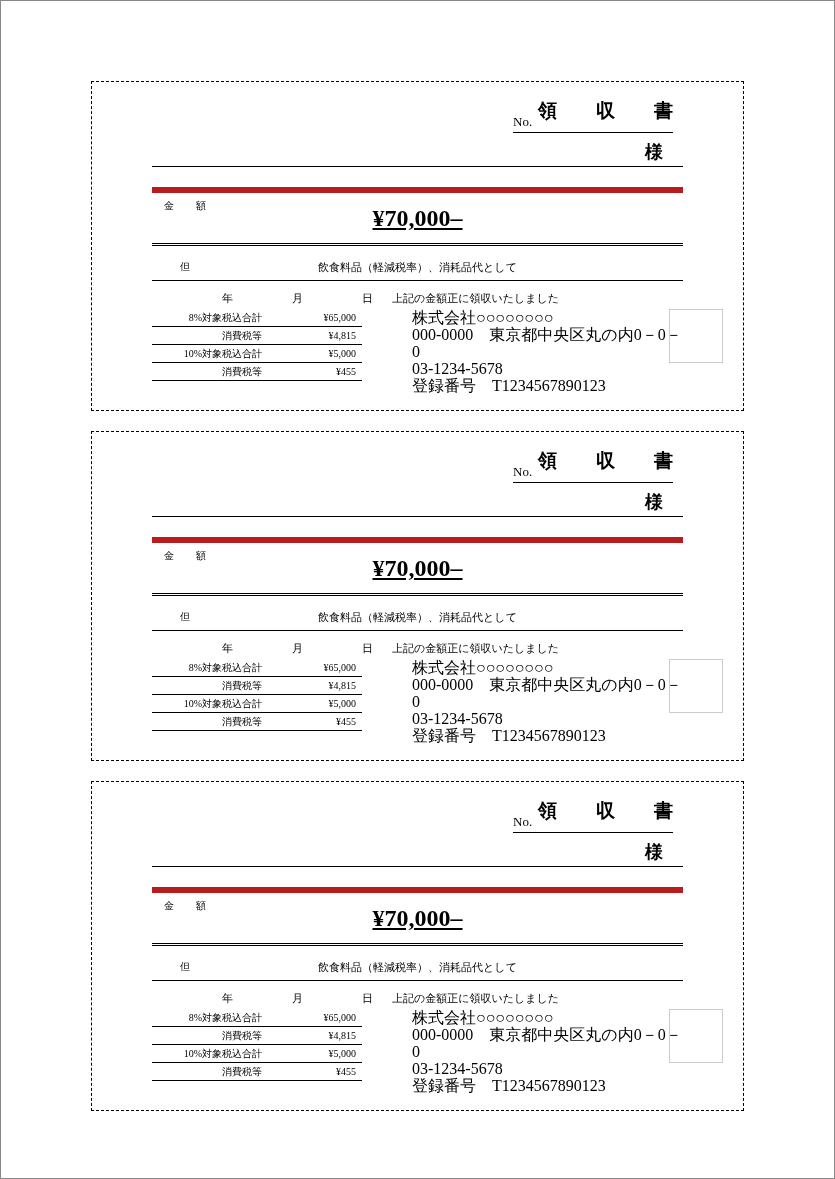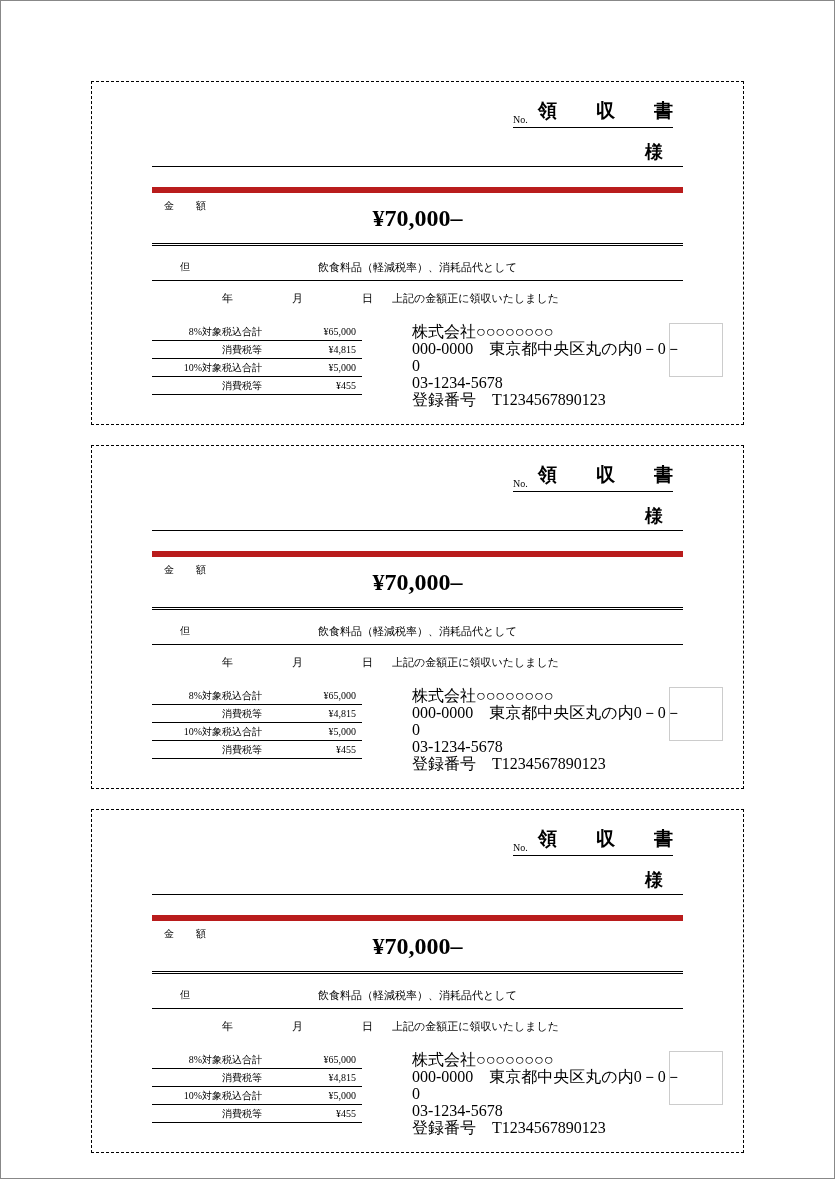--- a/index.html
+++ b/index.html
@@ -33,21 +33,21 @@
     font-weight: bold;
     letter-spacing: 10px;
     padding-top: 2px;
   }
   .no-block {
     position: absolute;
     right: 10px;
     top: 18px;
     width: 160px;
     border-bottom: 1px solid #000;
-    font-size: 10px;
+    font-size: 13px;
     padding-bottom: 2px;
   }
   .no-label {
     display: inline-block;
   }
   .payer-row {
     border-bottom: 1px solid #000;
     height: 30px;
     margin-top: 10px;
     position: relative;
@@ -71,20 +71,21 @@
     left: 12px;
     top: 6px;
     font-size: 10px;
     letter-spacing: 6px;
   }
   .amount-value {
     text-align: center;
     font-size: 24px;
     font-weight: bold;
     padding-top: 12px;
+    text-decoration: underline;
   }
   .memo-block {
     margin-top: 12px;
     border-bottom: 1px solid #000;
     height: 22px;
     position: relative;
     font-size: 11px;
   }
   .memo-label {
     position: absolute;
@@ -101,21 +102,21 @@
     height: 18px;
     position: relative;
     font-size: 11px;
   }
   .date-y { position: absolute; left: 70px; }
   .date-m { position: absolute; left: 140px; }
   .date-d { position: absolute; left: 210px; }
   .ack { position: absolute; left: 240px; text-align: center; }
   .bottom-row {
     display: flex;
-    margin-top: 14px;
+    margin-top: 0;
   }
   .tax-table {
     width: 210px;
     font-size: 10px;
   }
   .tax-line {
     display: flex;
     border-bottom: 1px solid #000;
     height: 17px;
     align-items: center;

